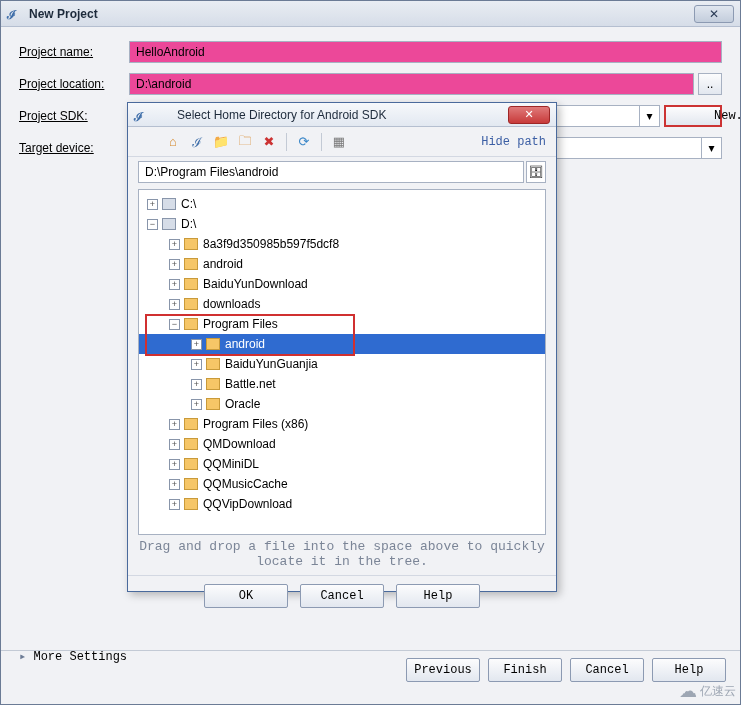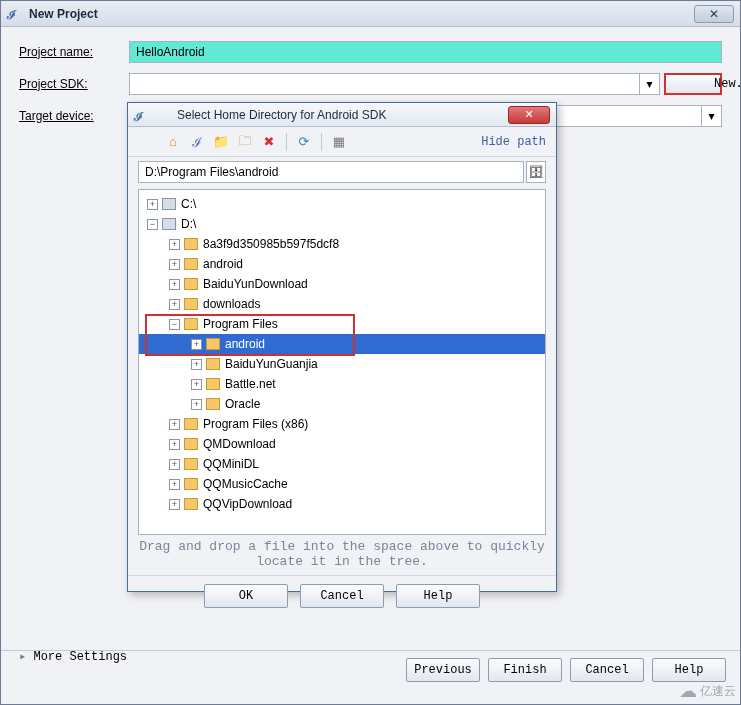--- a/index.html
+++ b/index.html
@@ -6,21 +6,21 @@
   body { margin: 0; background: #eceef1; width: 741px; height: 705px; position: relative; overflow: hidden; }
   .main-window { position: absolute; left: 0; top: 0; width: 741px; height: 705px; background: #f1f2f5; border: 1px solid #6b7b95; }
   .title-bar { height: 26px; background: linear-gradient(#e9edf3,#d6dde8); border-bottom: 1px solid #b5bfd0; display: flex; align-items: center; padding: 0 6px; }
   .title-bar .icon { width: 16px; height: 16px; margin-right: 6px; color: #3c6ca8; font-weight: bold; }
   .title-bar .title { flex: 1; color: #1d2a3b; font-weight: bold; }
   .win-controls { display: flex; gap: 2px; }
   .win-btn { width: 40px; height: 18px; background: linear-gradient(#e0e6ef,#c3cddc); border: 1px solid #8c9ab2; border-radius: 3px; display: flex; align-items: center; justify-content: center; font-size: 12px; color: #2a3b55; cursor: pointer; }
   .form-area { padding: 14px 18px 6px; }
   .row { display: flex; align-items: center; margin-bottom: 10px; }
   .lbl { width: 110px; font-family: "Courier New", monospace; font-size: 12px; color: #000; text-decoration: underline; }
-  .textbox { flex: 1; height: 22px; border: 1px solid #a7b1c2; background: #5eead4; padding: 2px 6px; color: #000; }
+  .textbox { flex: 1; height: 22px; border: 1px solid #a7b1c2; background: #ec4899; padding: 2px 6px; color: #000; }
   .dots-btn { width: 24px; height: 22px; border: 1px solid #a7b1c2; background: linear-gradient(#fcfcfd,#e2e7ef); margin-left: 4px; display: flex; align-items: center; justify-content: center; cursor: pointer; }
   .combo { flex: 1; height: 22px; border: 1px solid #a7b1c2; background: #fff; position: relative; }
   .combo .caret { position: absolute; right: 0; top: 0; width: 20px; height: 20px; border-left: 1px solid #a7b1c2; display: flex; align-items: center; justify-content: center; }
   .new-btn { width: 48px; height: 22px; border: 2px solid #cc3333; background: linear-gradient(#fcfcfd,#e2e7ef); margin-left: 4px; font-family: "Courier New", monospace; cursor: pointer; padding-left: 48px; }
   .more { position: absolute; left: 18px; top: 648px; font-family: "Courier New", monospace; color: #000; }
   .more::before { content: "▸ "; color: #6d7c95; }
   .bottom-bar { position: absolute; left: 0; right: 0; bottom: 16px; height: 38px; border-top: 1px solid #c3cad5; display: flex; align-items: center; justify-content: flex-end; padding: 0 14px; gap: 8px; }
   .btn { min-width: 74px; height: 24px; border: 1px solid #8c9ab2; background: linear-gradient(#fcfcfd,#e2e7ef); font-family: "Courier New", monospace; cursor: pointer; border-radius: 2px; }
   .watermark { position: absolute; right: 4px; bottom: 2px; font-size: 12px; color: #9da6b3; display: flex; align-items: center; gap: 3px; }
   .watermark .cloud { font-size: 18px; }
@@ -62,20 +62,25 @@
       <div class="win-btn">✕</div>
     </div>
   </div>
 
   <div class="form-area">
     <div class="row">
       <span class="lbl"><span>Project name:</span></span>
       <input class="textbox" value="HelloAndroid" style="">
     </div>
     <div class="row">
+      <span class="lbl"><span>Project location:</span></span>
+      <input class="textbox" value="D:\android" style="">
+      <div class="dots-btn">..</div>
+    </div>
+    <div class="row">
       <span class="lbl"><span>Project SDK:</span></span>
       <div class="combo">
         <div class="caret">▾</div>
       </div>
       <button class="new-btn">New...</button>
     </div>
     <div class="row">
       <span class="lbl"><span>Target device:</span></span>
       <div class="combo">
         <div class="caret">▾</div>

